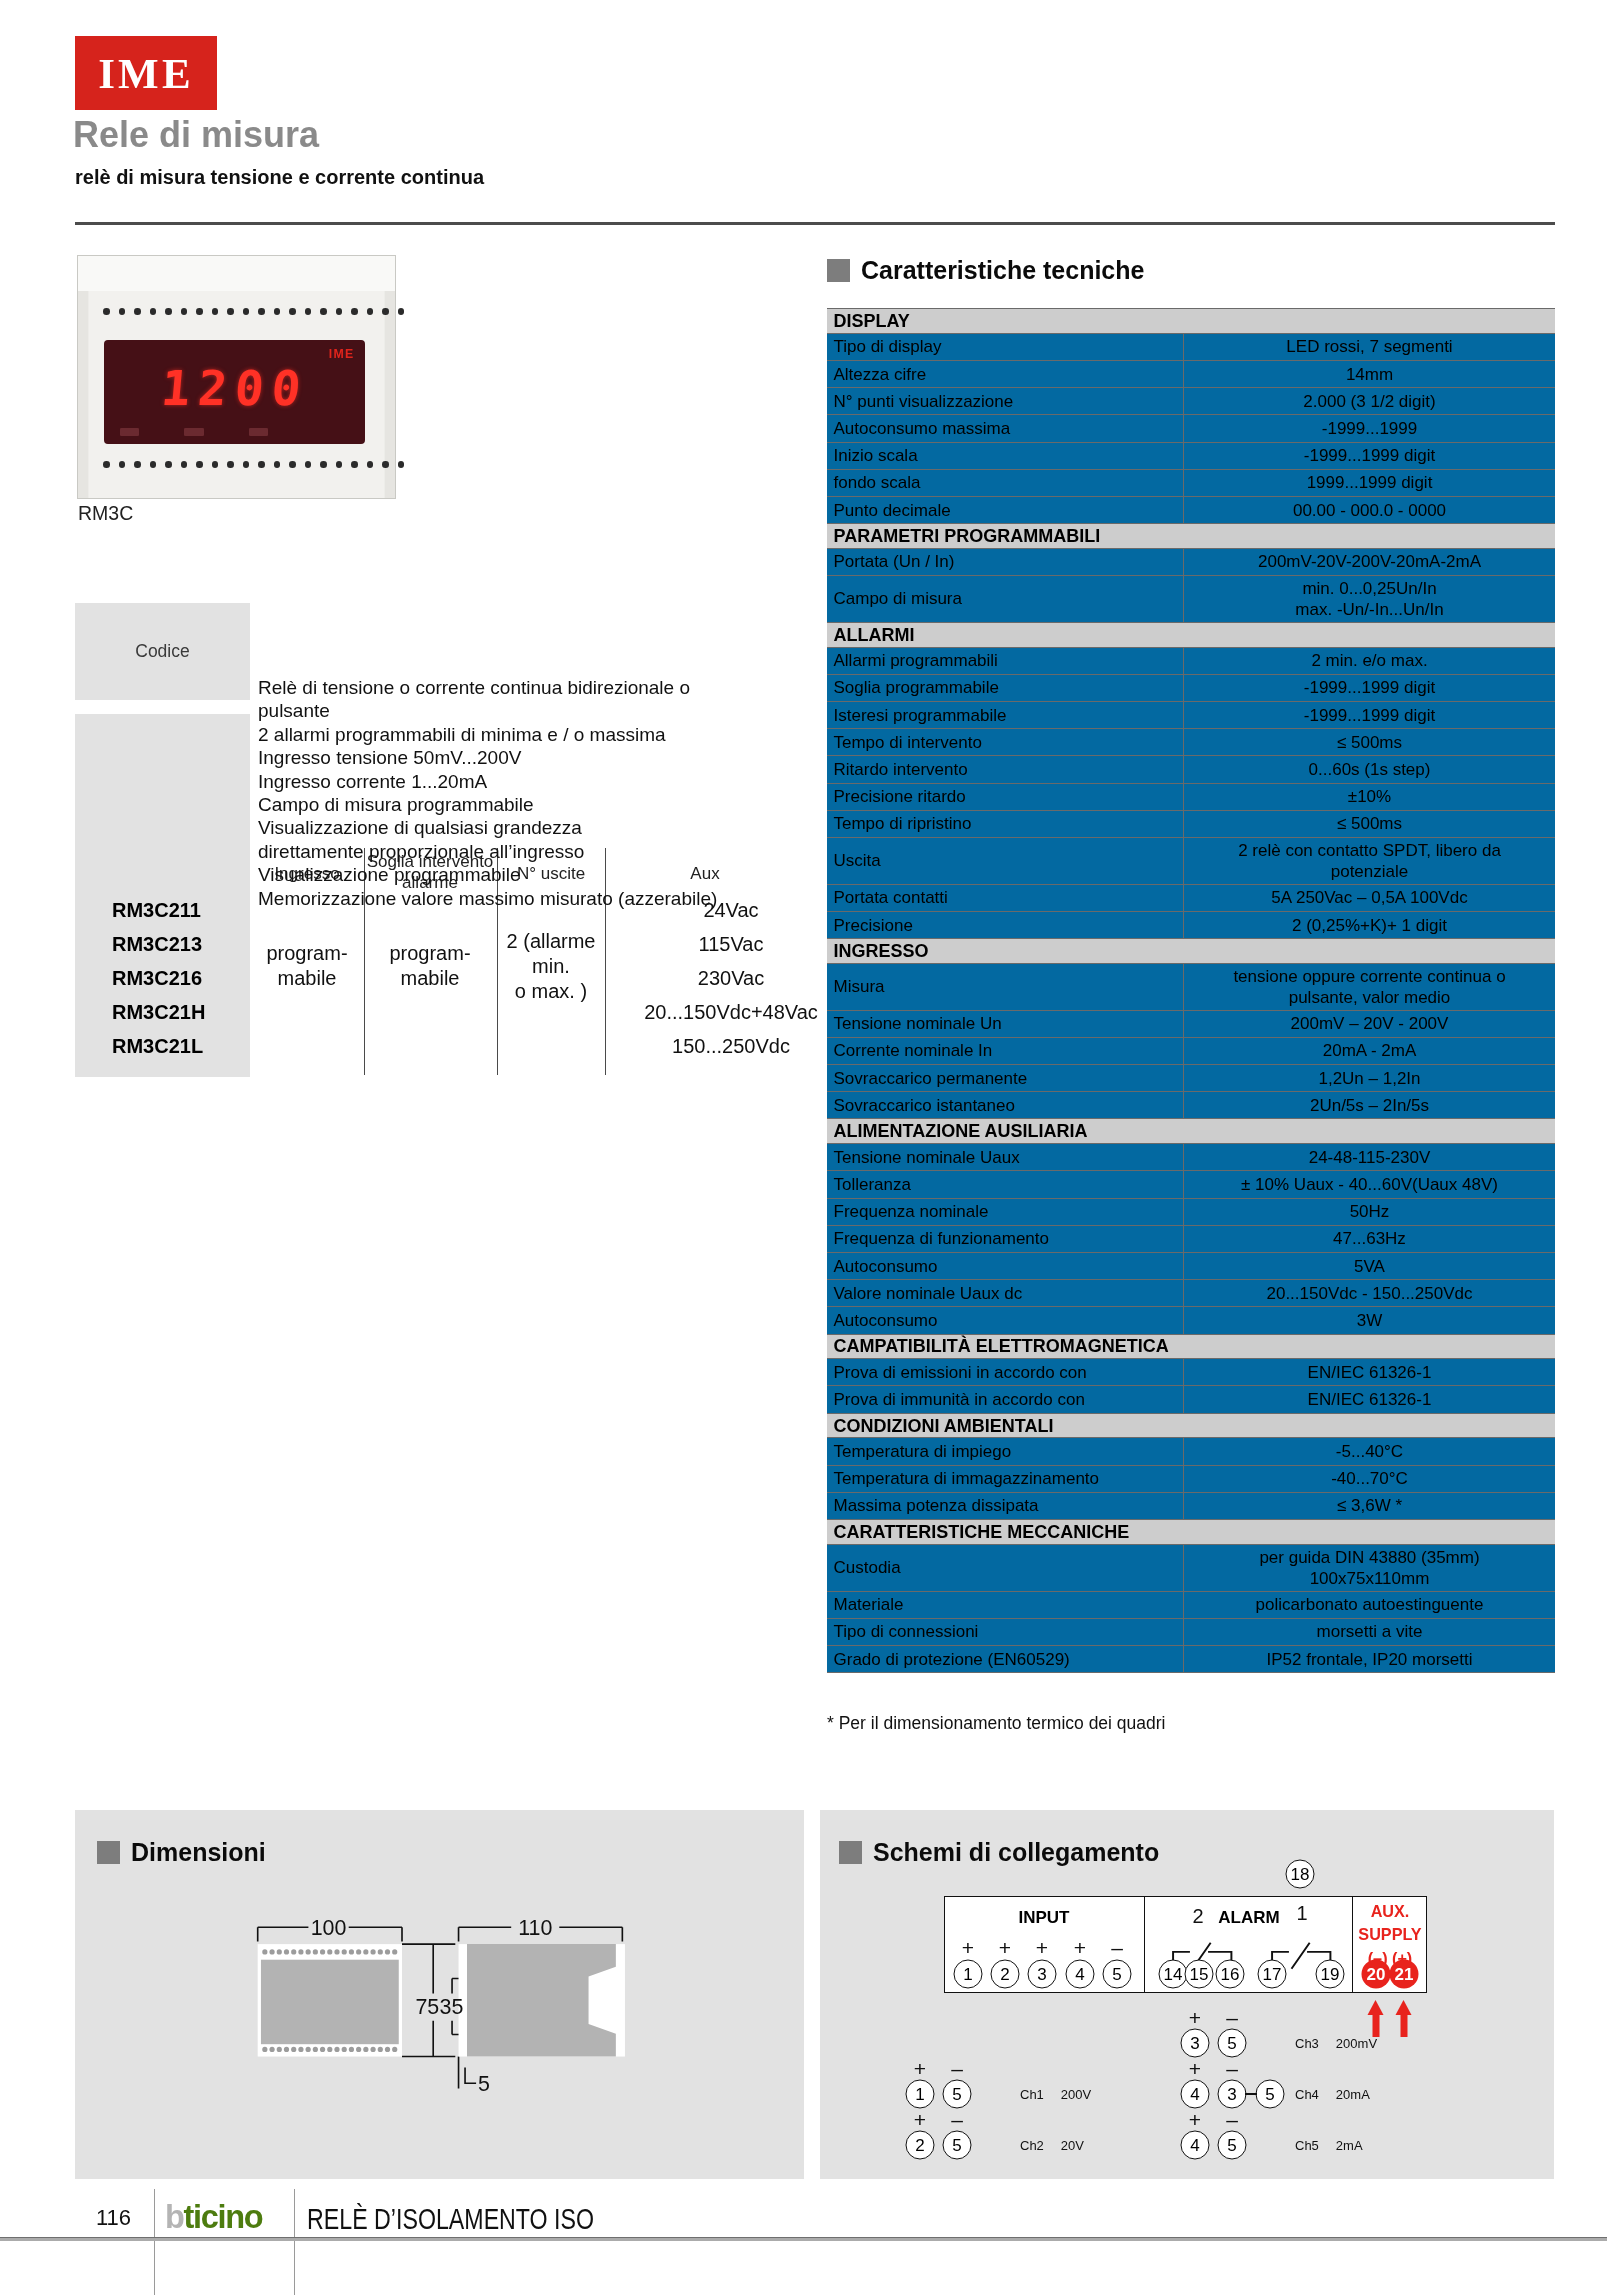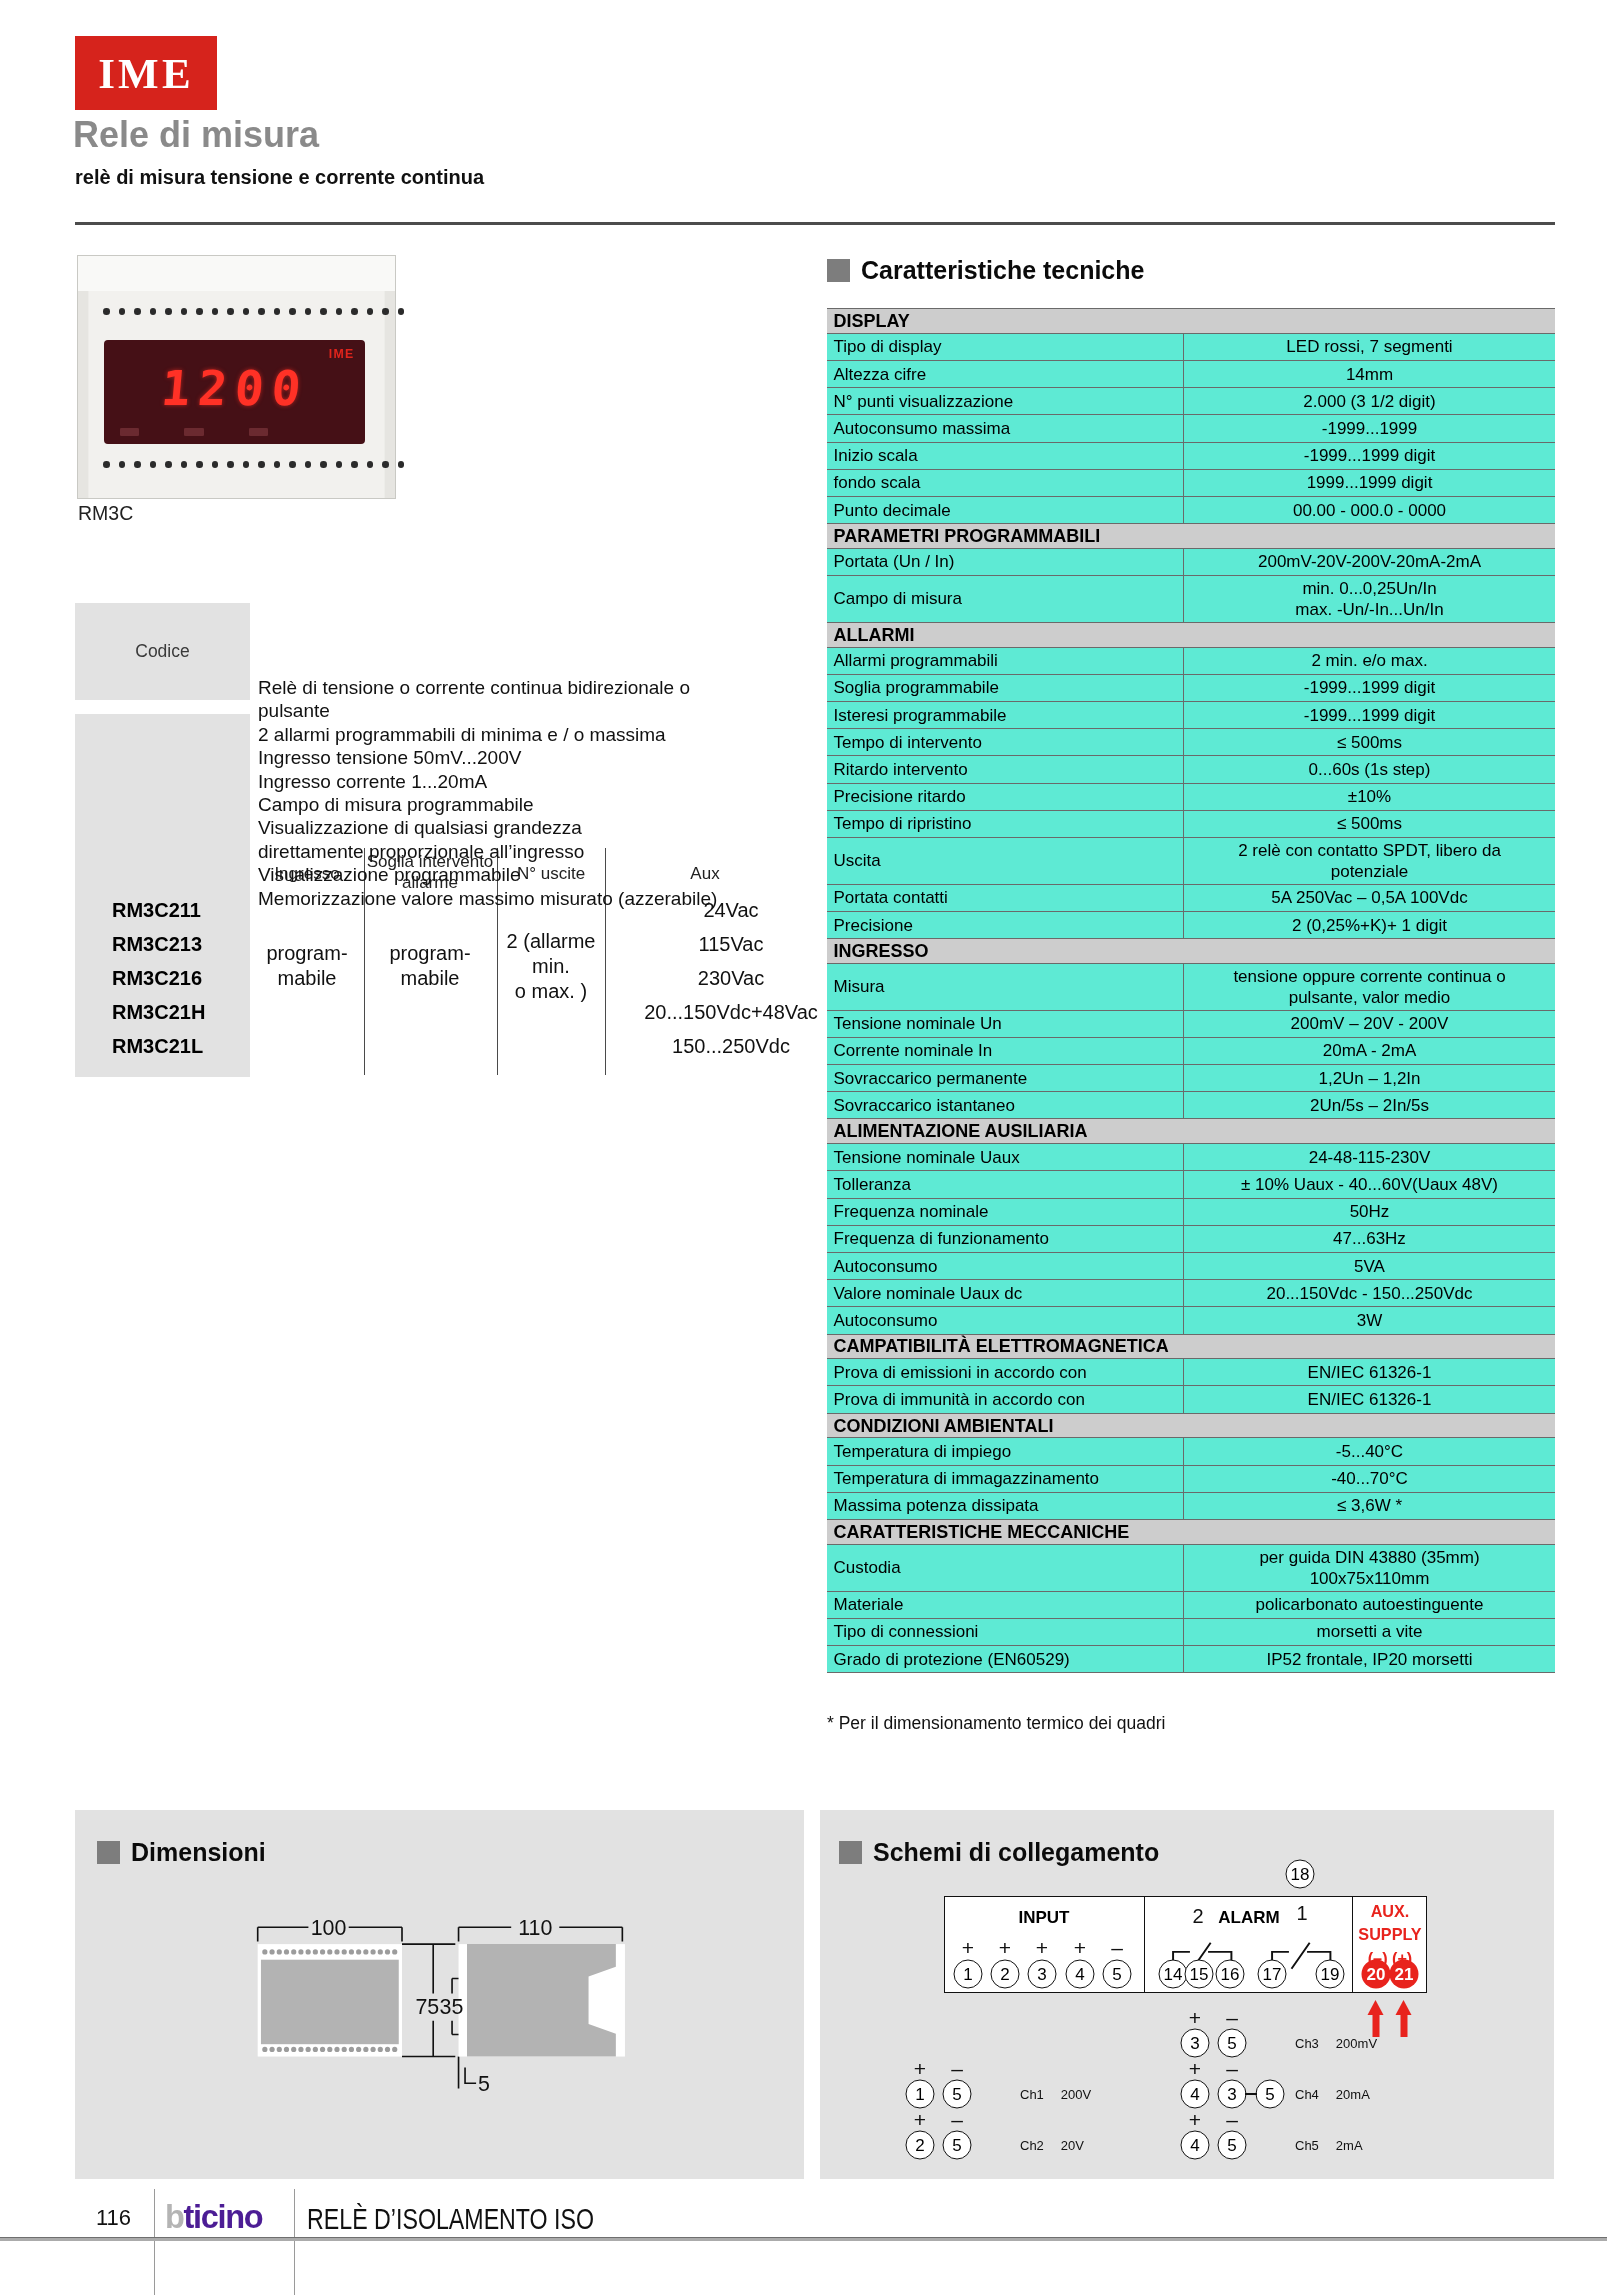--- a/index.html
+++ b/index.html
@@ -44,21 +44,21 @@
   .desc{position:absolute;left:258px;top:676px;font-size:19px;line-height:23.4px;color:#111;}
 
   
   .sec-head{position:absolute;display:flex;align-items:center;gap:11px;font-size:25px;font-weight:bold;color:#0b0b0b;}
   .sec-head .sq{width:23px;height:23px;background:#7d7d7d;flex:none;}
 
   
   .spec-table{position:absolute;left:827px;top:308px;width:728px;border-top:1.9px solid #6a6a6a;}
   .spec-band{background:#cdcdcd;border-bottom:1.3px solid #6a6a6a;font-weight:bold;font-size:18px;
     padding:1.9px 0 1.9px 6.5px;line-height:20px;}
-  .spec-row{display:flex;background:#5eead4;border-bottom:1.3px solid #6a6a6a;align-items:stretch;min-height:25px;}
+  .spec-row{display:flex;background:#0369a1;border-bottom:1.3px solid #6a6a6a;align-items:stretch;min-height:25px;}
   .spec-label{width:356px;box-sizing:border-box;padding:2.6px 3.9px 2.6px 6.5px;font-size:17px;line-height:21px;
     display:flex;align-items:center;}
   .spec-value{flex:1;border-left:1.3px solid #6a6a6a;text-align:center;font-size:17px;line-height:21px;
     display:flex;flex-direction:column;justify-content:center;padding:1.9px 2.6px;}
   .footnote{position:absolute;left:827px;top:1713px;font-size:17.5px;color:#111;}
 
   
   .panel{position:absolute;top:1810px;height:369px;background:#e2e2e2;}
   #panel-dim{left:75px;width:729px;}
   #panel-wire{left:820px;width:734px;}
@@ -84,21 +84,21 @@
   .arrow-up .head{width:0;height:0;border-left:8.4px solid transparent;border-right:8.4px solid transparent;
     border-bottom:15.6px solid #e8231d;}
   .arrow-up .shaft{width:6.5px;height:22px;background:#e8231d;margin:0 auto;}
   .chan-label{position:absolute;transform:translateY(-50%);font-size:13px;color:#111;display:flex;gap:17px;}
 
   
   .footer-num{position:absolute;left:96px;top:2205px;font-size:22px;color:#111;}
   .footer-vline{position:absolute;top:2189px;width:1.3px;height:107px;background:#9a9a9a;}
   .bticino{position:absolute;left:165px;top:2199px;font-size:32.5px;font-weight:bold;letter-spacing:-1.3px;}
   .bticino .b1{color:#b4b4b4;}
-  .bticino .b2{color:#4c1d95;}
+  .bticino .b2{color:#4d7c0f;}
   .footer-title{position:absolute;left:307px;top:2203px;font-size:29px;color:#101010;
     transform:scaleX(0.8);transform-origin:left center;white-space:nowrap;}
   .footer-rule{position:absolute;left:0;top:2237px;width:1623px;height:2.6px;background:#ababab;border-top:1.3px solid #6f6f6f;}
 </style>
 </head>
 <body>
 
 <div class="page">
 
   <div class="ime-logo">

